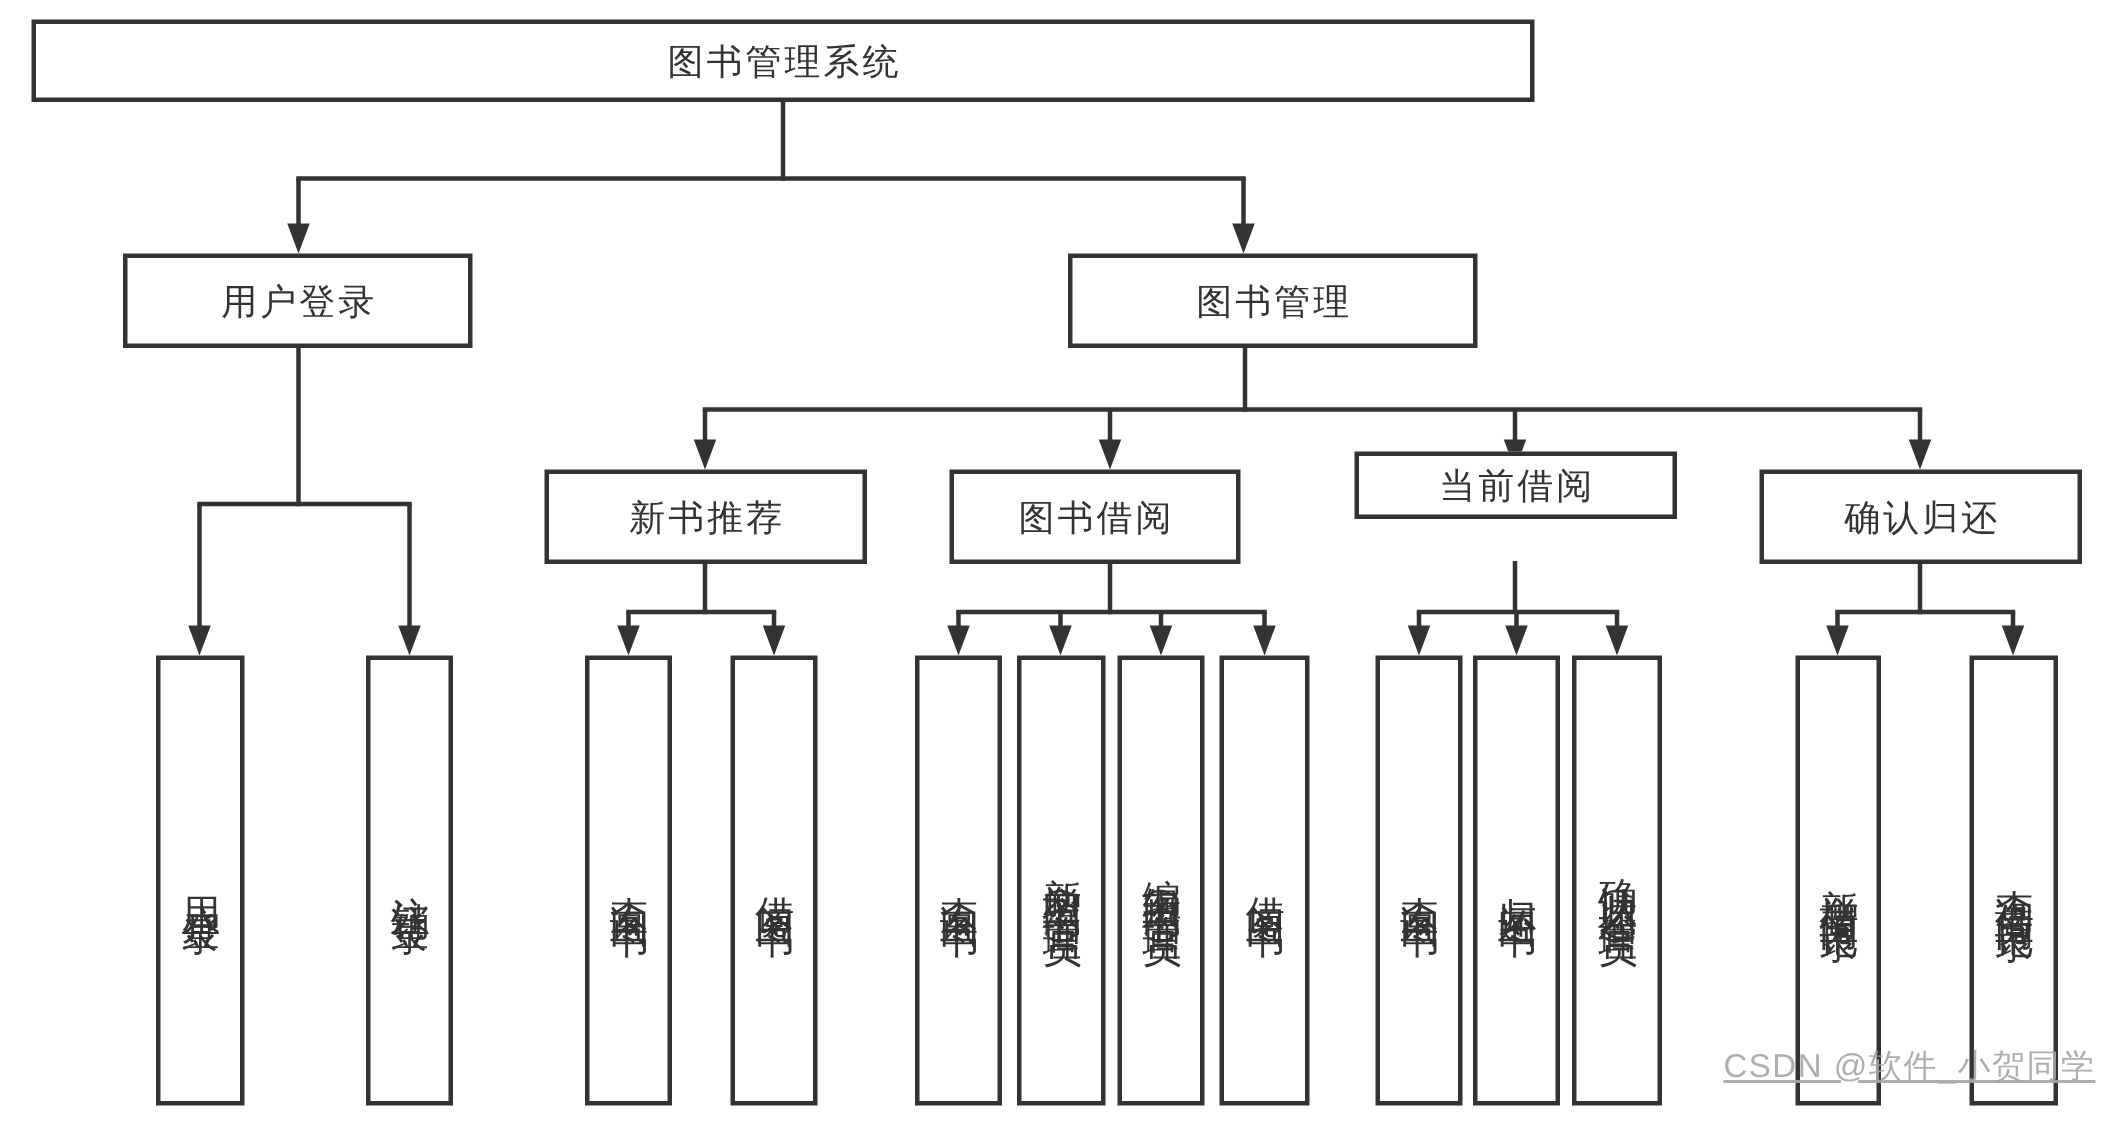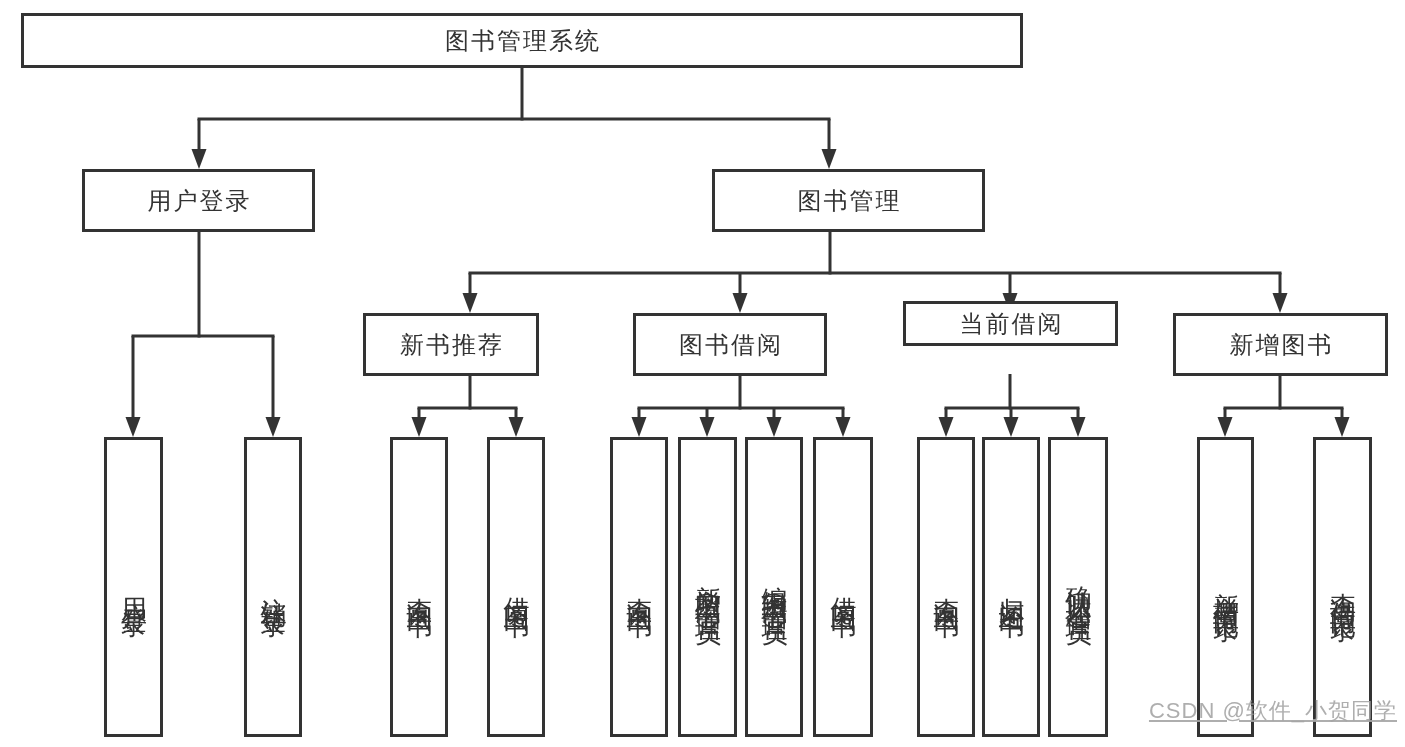--- a/index.html
+++ b/index.html
@@ -110,24 +110,24 @@
       <polygon points="1217.5,417 1232.5,417 1225,437"></polygon>
       <polygon points="1334.5,417 1349.5,417 1342,437"></polygon>
     </g>
   </svg>
 
   <div class="node h-node" style="left:21px; top:13px; width:1002px; height:55px;">图书管理系统</div>
 
   <div class="node h-node" style="left:82px; top:169px; width:233px; height:63px;">用户登录</div>
   <div class="node h-node" style="left:712px; top:169px; width:273px; height:63px;">图书管理</div>
 
-  <div class="node h-node" style="left:363px; top:313px; width:176px; height:63px;">新书推荐</div>
+  <div class="node h-node" style="left:363px; top:313px; width:215px; height:63px;">新书推荐</div>
   <div class="node h-node" style="left:633px; top:313px; width:194px; height:63px;">图书借阅</div>
   <div class="node h-node" style="left:903px; top:301px; width:215px; height:45px;">当前借阅</div>
-  <div class="node h-node" style="left:1173px; top:313px; width:215px; height:63px;">新增图书</div>
+  <div class="node h-node" style="left:1173px; top:313px; width:215px; height:63px;">确认归还</div>
 
   <div class="node v-node" style="left:104px; top:437px; width:59px; height:300px;">用户登录</div>
   <div class="node v-node" style="left:244px; top:437px; width:58px; height:300px;">注销登录</div>
 
   <div class="node v-node" style="left:390px; top:437px; width:58px; height:300px;">查询图书</div>
   <div class="node v-node" style="left:487px; top:437px; width:58px; height:300px;">借阅图书</div>
 
   <div class="node v-node" style="left:610px; top:437px; width:58px; height:300px;">查询图书</div>
   <div class="node v-node" style="left:678px; top:437px; width:59px; height:300px;">新增图书（管理员）</div>
   <div class="node v-node" style="left:745px; top:437px; width:58px; height:300px;">编辑图书（管理员）</div>

